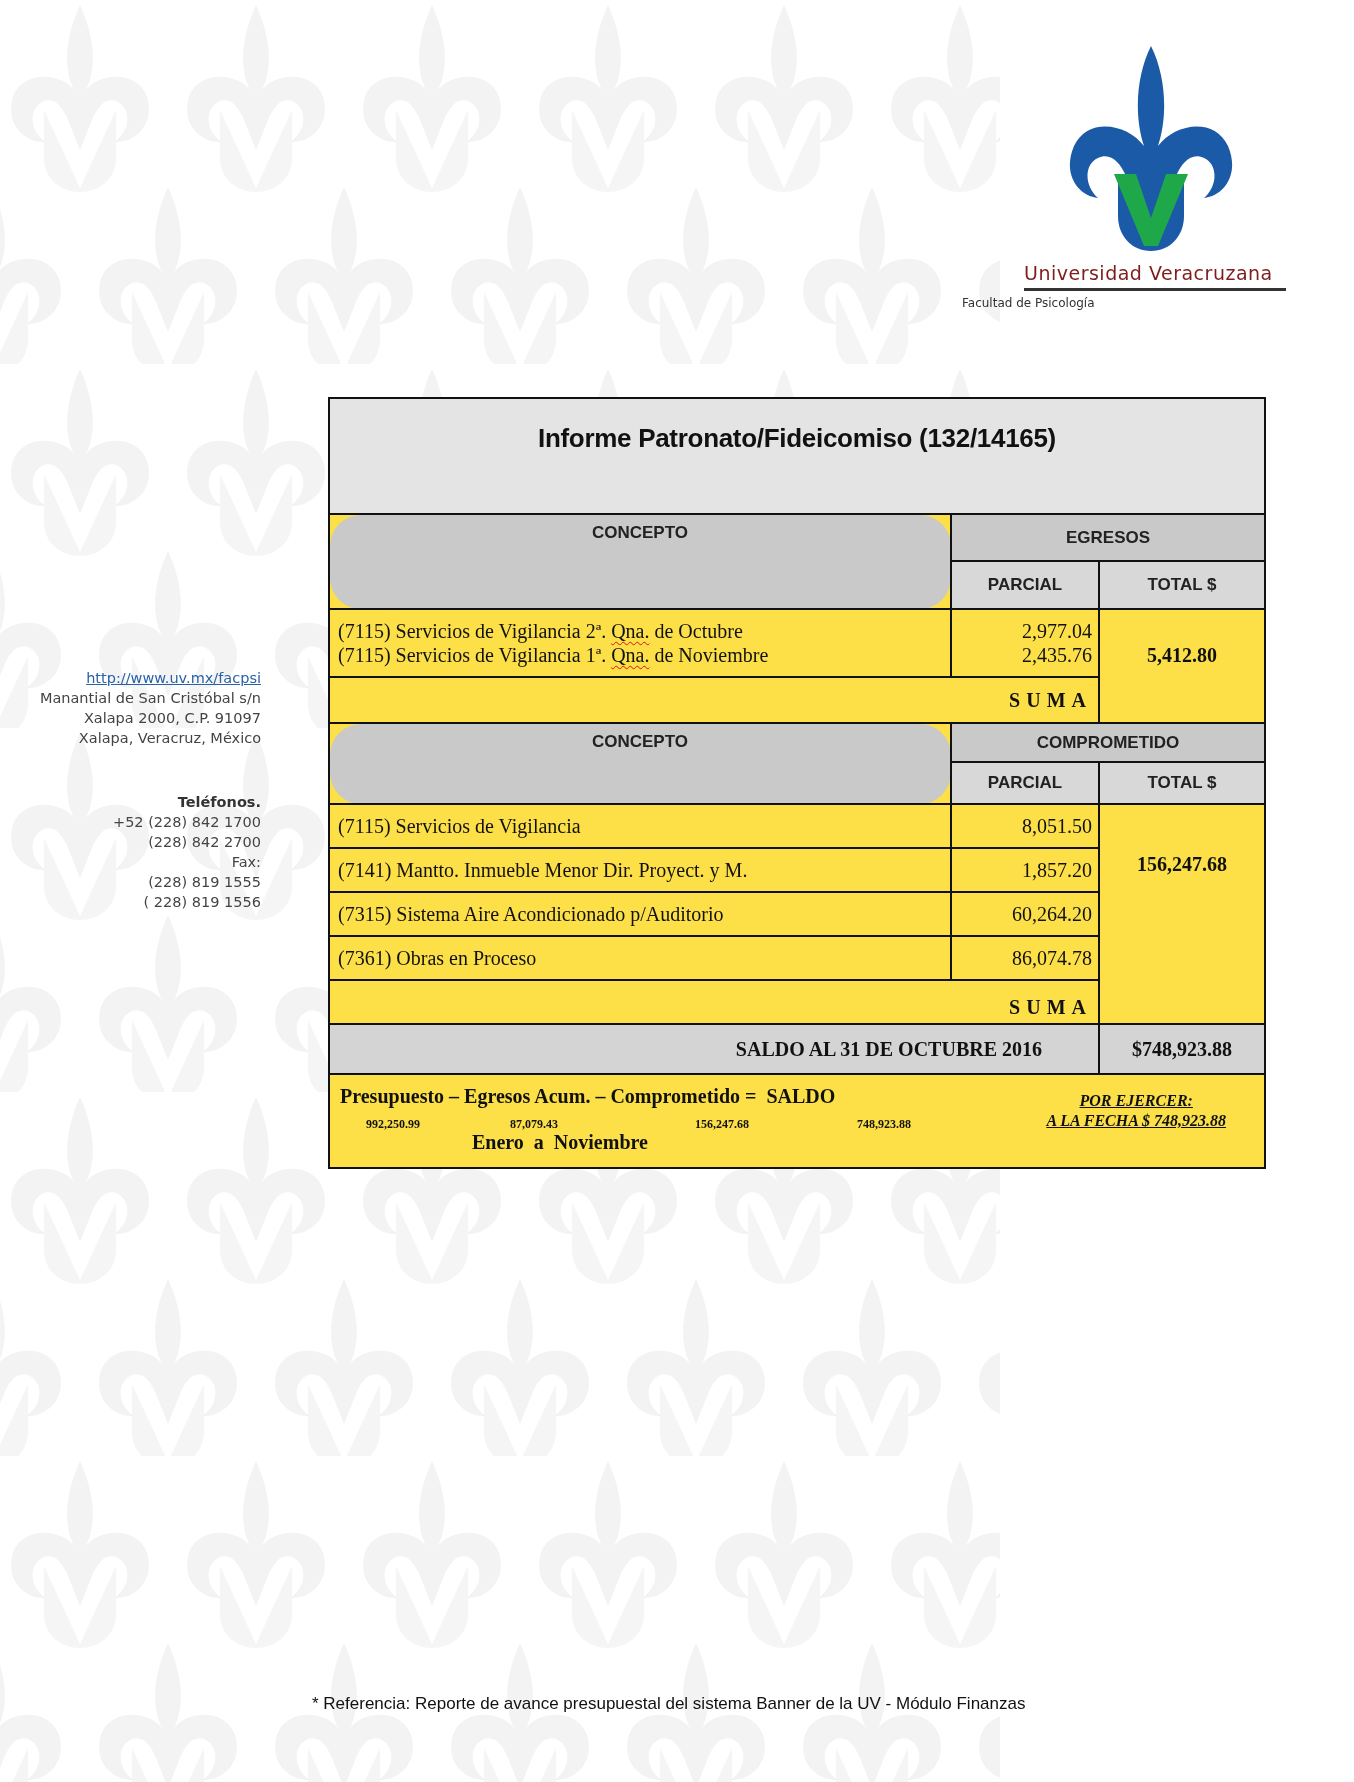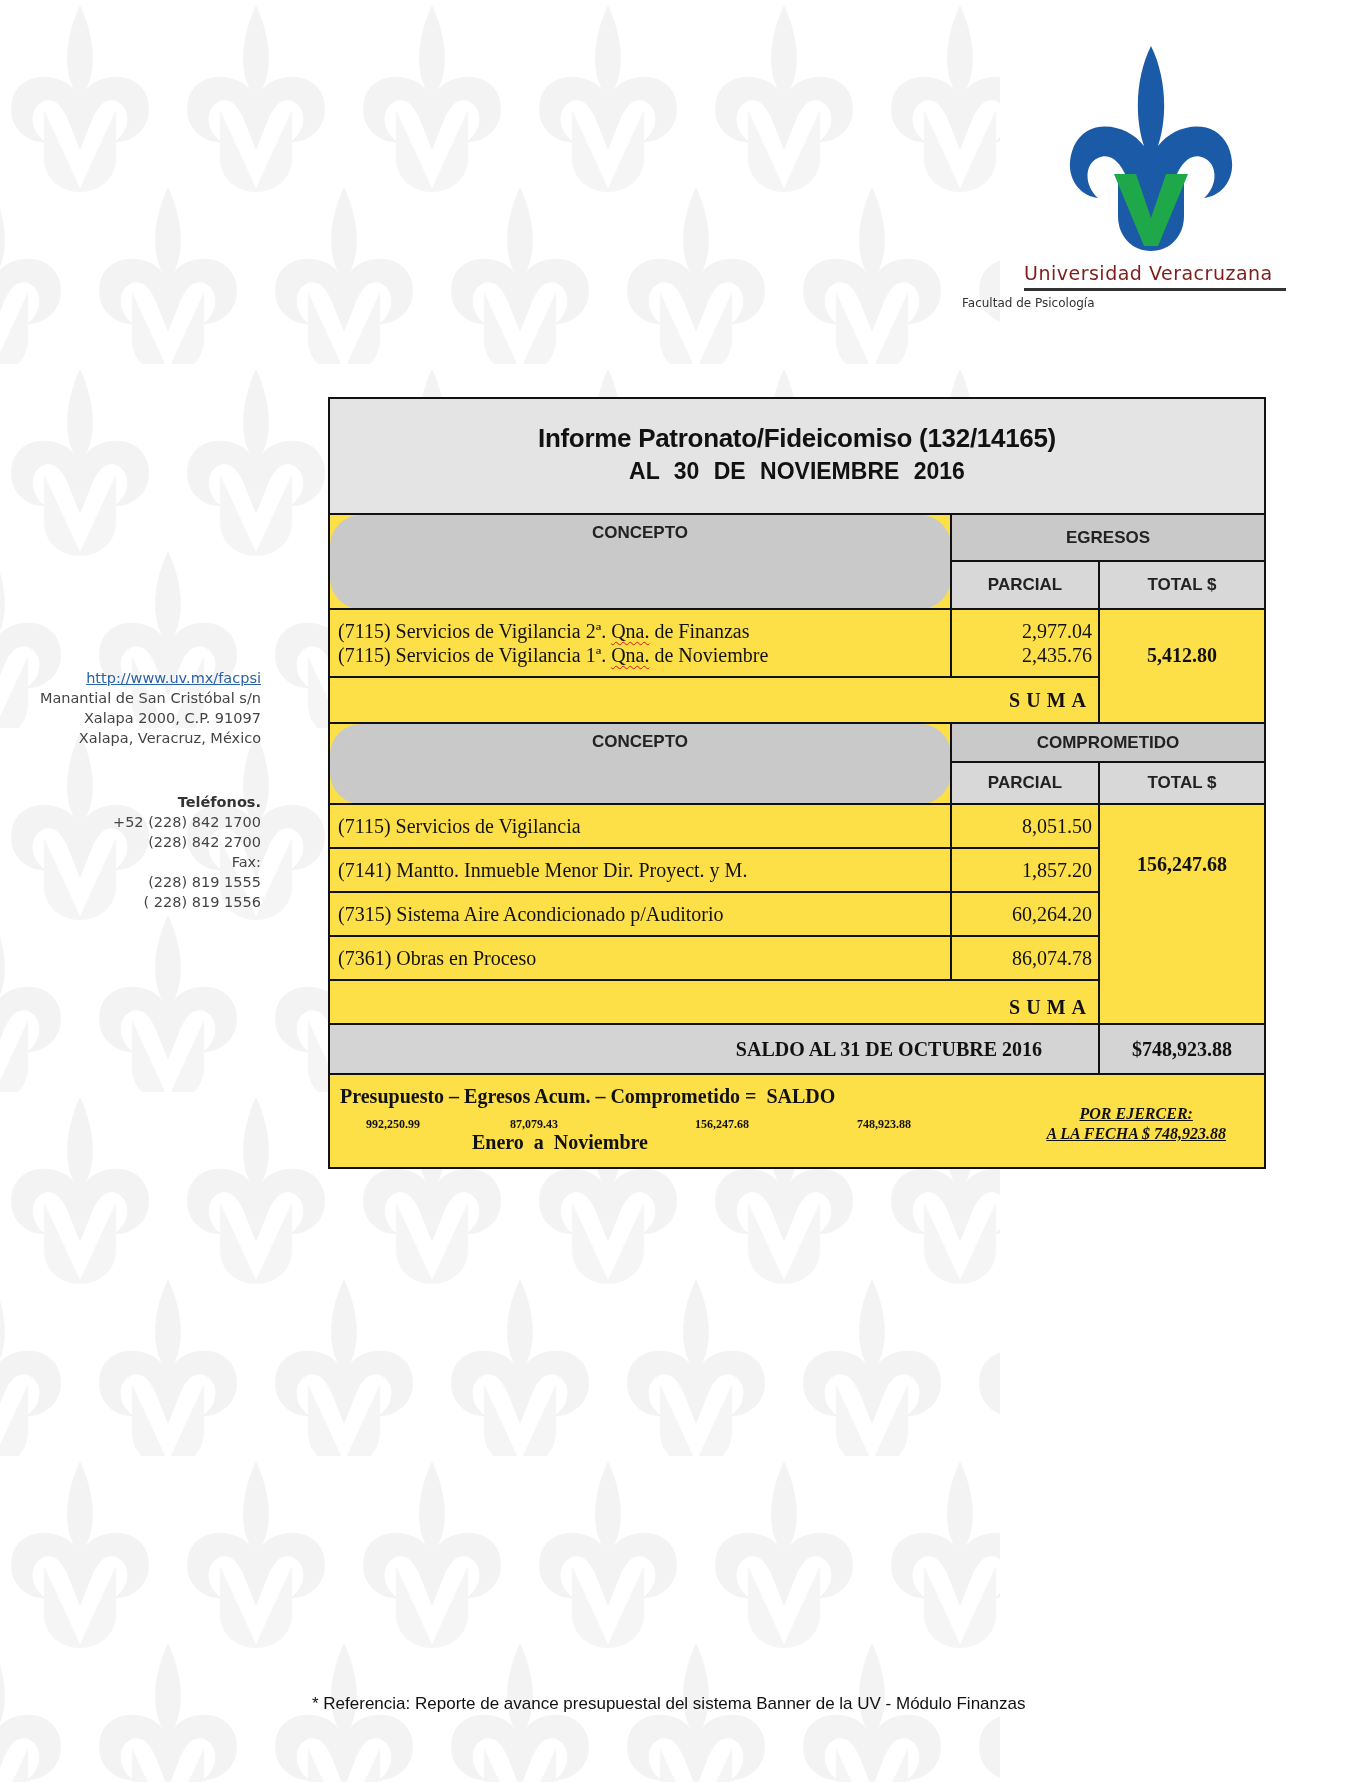--- a/index.html
+++ b/index.html
@@ -65,21 +65,21 @@
     .squiggle { text-decoration: underline wavy #d11; text-underline-offset: 3px; text-decoration-thickness: 1px; }
 
     .saldo-row td { background: #d4d4d4; }
     .saldo-label { font-weight: bold; font-size: 20px; text-align: right; padding-right: 56px; }
     .saldo-val { font-weight: bold; font-size: 20px; text-align: center; }
 
     .formula { position: relative; height: 92px; font-weight: bold; }
     .formula .f1 { position: absolute; left: 10px; top: 10px; font-size: 20px; white-space: pre; }
     .formula .fv { position: absolute; top: 42px; font-size: 12px; }
     .formula .f3 { position: absolute; left: 142px; top: 56px; font-size: 20px; word-spacing: 5px; }
-    .formula .pe { position: absolute; right: 38px; top: 29px; font-style: italic; text-decoration: underline;
+    .formula .pe { position: absolute; right: 38px; top: 16px; font-style: italic; text-decoration: underline;
                    font-size: 16px; text-align: center; }
     .formula .pe div { line-height: 20px; }
 
     .footer-ref {
       position: absolute; left: 312px; top: 1694px; z-index: 1;
       font-family: "Liberation Sans", sans-serif; font-size: 17px; color: #111;
     }
   </style>
 </head>
 <body>
@@ -122,41 +122,40 @@
   <div>+52 (228) 842 1700</div>
   <div>(228) 842 2700</div>
   <div>Fax:</div>
   <div>(228) 819 1555</div>
   <div>( 228) 819 1556</div>
 </div>
 
 <div class="report">
   <div class="r-title">
     <div class="t1">Informe Patronato/Fideicomiso  (132/14165)</div>
-    <div class="t2">AL  30   DE  NOVIEMBRE  2016</div>
   </div>
 
   <table>
     <colgroup>
         <col style="width:621px">
         <col style="width:148px">
         <col>
       </colgroup>
     <tbody>
         <tr style="height:46px">
       <td class="hdr hdr-top" rowspan="2">CONCEPTO</td>
       <td class="hdr" colspan="2">EGRESOS</td>
     </tr>
     <tr style="height:48px">
       <td class="hdr hdr-sub">PARCIAL</td>
       <td class="hdr hdr-sub">TOTAL  $</td>
     </tr>
     <tr style="height:68px">
       <td class="concept" style="line-height:24px">
-        <div><span>(7115)</span> <span>Servicios de Vigilancia 2ª. </span><span class="squiggle">Qna.</span><span> de Finanzas</span></div>
+        <div><span>(7115)</span> <span>Servicios de Vigilancia 2ª. </span><span class="squiggle">Qna.</span><span> de Octubre</span></div>
         <div><span>(7115)</span> <span>Servicios de Vigilancia 1ª. </span><span class="squiggle">Qna.</span><span> de Noviembre</span></div>
       </td>
       <td class="num" style="line-height:24px">
         <div>2,977.04</div>
         <div>2,435.76</div>
       </td>
       <td class="total" rowspan="2" style="vertical-align:top;padding-top:34px">5,412.80</td>
     </tr>
     <tr style="height:46px">
       <td colspan="2" class="suma">SUMA</td>

